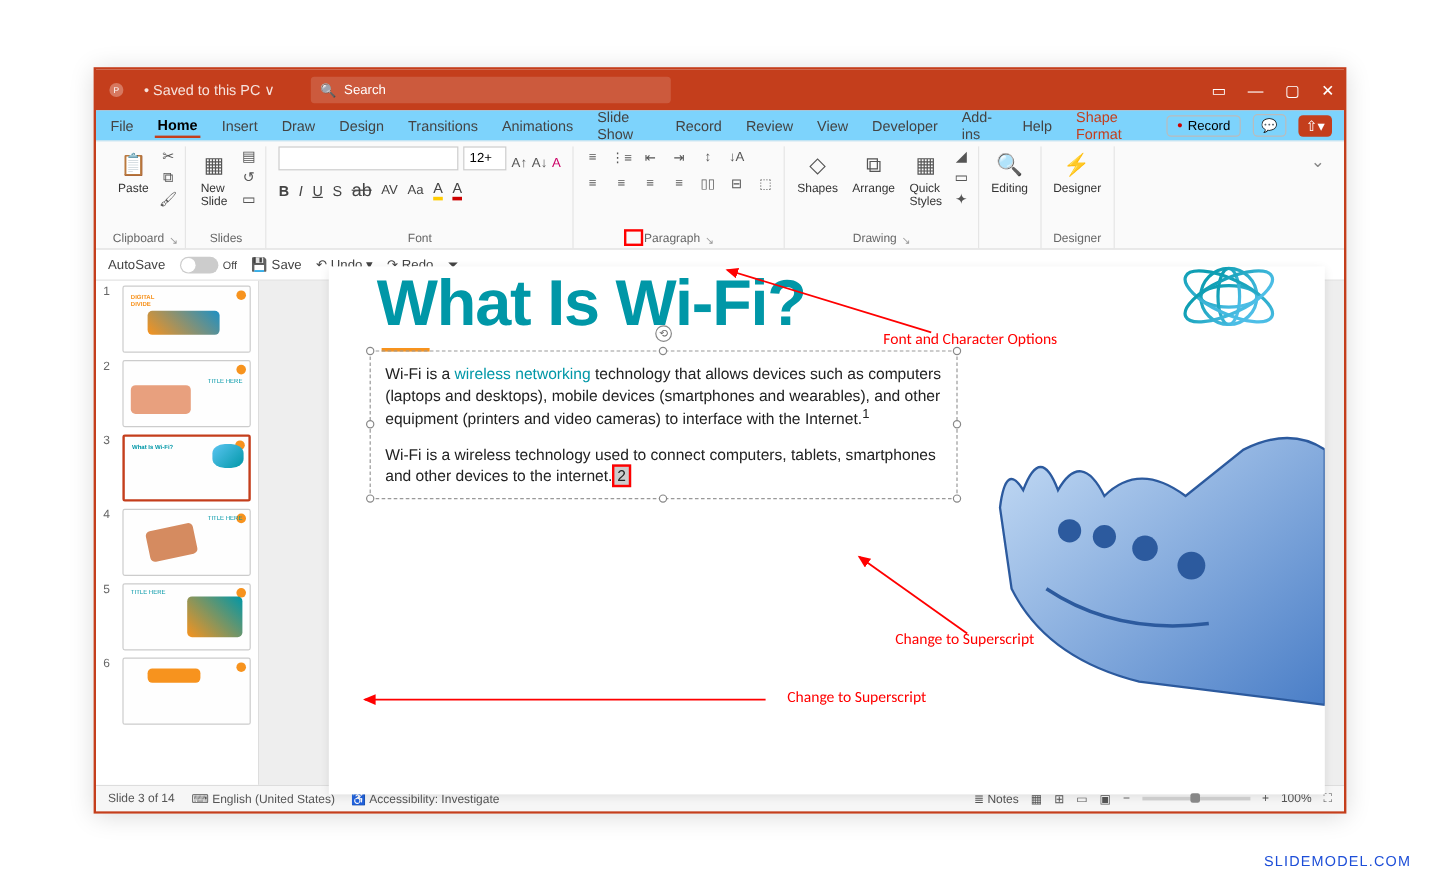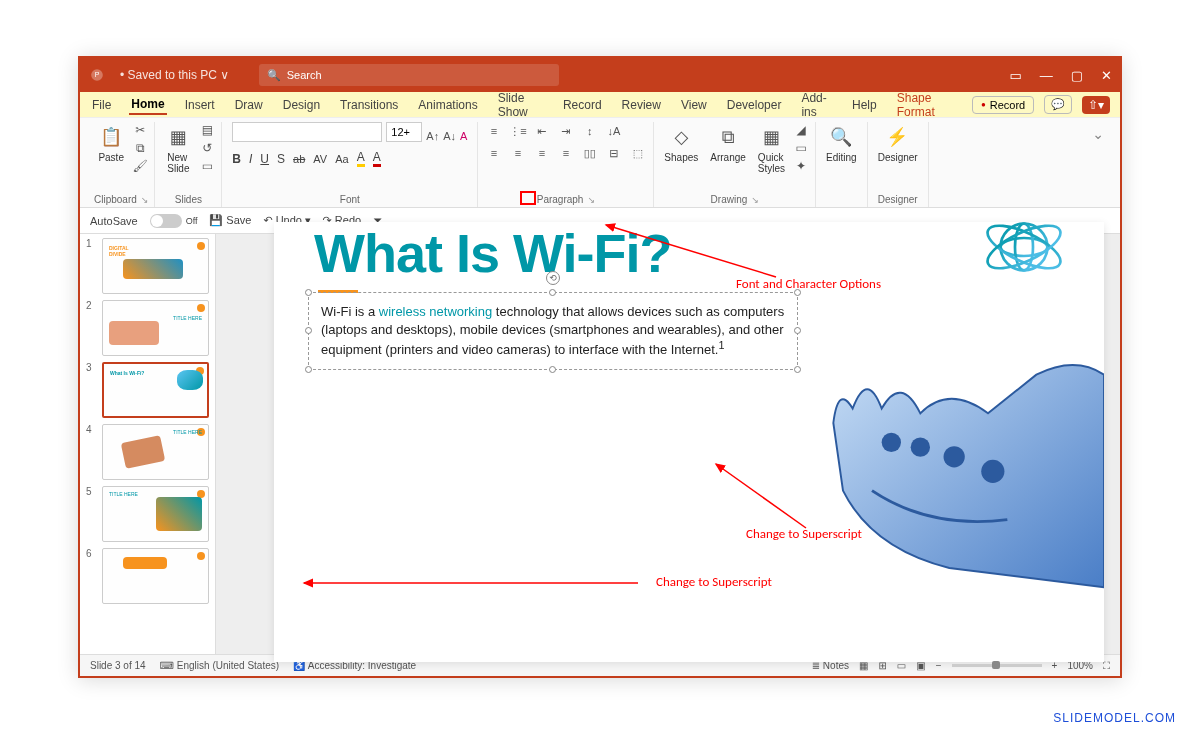--- a/index.html
+++ b/index.html
@@ -9,21 +9,21 @@
 
 .titlebar { height: 34px; background: #C43E1C; display: flex; align-items: center; color: #fff; font-size: 12px; padding: 0 8px; }
 .titlebar .ppicon { width: 18px; height: 18px; border-radius: 50%; display: flex; align-items: center; justify-content: center; margin-right: 8px; }
 .titlebar .ppicon svg { width: 14px; height: 14px; }
 .titlebar .docname { opacity: .95; }
 .titlebar .saved { opacity: .85; margin-left: 6px; }
 .titlebar .search { margin-left: 30px; width: 300px; height: 22px; background: rgba(255,255,255,.15); border-radius: 3px; display: flex; align-items: center; padding: 0 8px; font-size: 11px; }
 .titlebar .wctrl { margin-left: auto; display: flex; gap: 18px; font-size: 13px; }
 
 
-.menurow { height: 26px; background: #fef9c3; display: flex; align-items: center; padding: 0 10px; font-size: 12px; gap: 16px; border-bottom: 1px solid #eee; }
+.menurow { height: 26px; background: #7dd3fc; display: flex; align-items: center; padding: 0 10px; font-size: 12px; gap: 16px; border-bottom: 1px solid #eee; }
 .menurow .tab { color: #444; cursor: pointer; padding: 2px 2px; }
 .menurow .tab.active { font-weight: 600; border-bottom: 2px solid #C43E1C; color: #000; }
 .menurow .tab.shape { color: #C43E1C; }
 .menurow .right { margin-left: auto; display: flex; align-items: center; gap: 10px; }
 .recbtn { border: 1px solid #bbb; border-radius: 4px; padding: 2px 8px; font-size: 11px; display: flex; align-items: center; gap: 4px; }
 .recbtn::before { content: "●"; color: #c00; font-size: 8px; }
 .sharebtn { background: #C43E1C; color: #fff; border-radius: 4px; padding: 2px 6px; font-size: 12px; }
 
 
 .ribbon { height: 90px; background: #fafafa; border-bottom: 1px solid #ddd; display: flex; padding: 4px 8px 0; position: relative; }
@@ -177,21 +177,21 @@
           <input class="fontsize" value="12+" style="">
           <span>A↑</span>
           <span>A↓</span>
           <span style="color:#c06">A</span>
         </div>
         <div class="fontrow2">
           <span style="font-weight:bold">B</span>
           <span style="font-style:italic">I</span>
           <span style="text-decoration:underline">U</span>
           <span>S</span>
-          <span style="text-decoration:line-through;font-size:11px">ab</span>
+          <span style="text-decoration:line-through;font-size:15px">ab</span>
           <span style="font-size:11px">AV</span>
           <span style="font-size:11px">Aa</span>
           <span style="border-bottom:3px solid #fc0">A</span>
           <span style="border-bottom:3px solid #c00">A</span>
         </div>
       </div>
       <div class="glabel">
           <span>Font</span>
         </div>
     </div>
@@ -373,20 +373,23 @@
           <div class="handle" style="left:-4px;top:-4px"></div>
           <div class="handle" style="right:-4px;top:-4px"></div>
           <div class="handle" style="left:-4px;bottom:-4px"></div>
           <div class="handle" style="right:-4px;bottom:-4px"></div>
           <div class="handle" style="left:50%;top:-4px;margin-left:-4px"></div>
           <div class="handle" style="left:50%;bottom:-4px;margin-left:-4px"></div>
           <div class="handle" style="left:-4px;top:50%;margin-top:-4px"></div>
           <div class="handle" style="right:-4px;top:50%;margin-top:-4px"></div>
           <p>
             <span>Wi-Fi is a </span><a>wireless networking</a><span> technology that allows devices such as computers (laptops and desktops), mobile devices (smartphones and wearables), and other equipment (printers and video cameras) to interface with the Internet.</span><sup>1</sup>
+          </p>
+          <p style="margin-top:12px">
+            <span>Wi-Fi is a wireless technology used to connect computers, tablets, smartphones and other devices to the internet.</span><span class="redmark" style="padding:0 2px;background:#ccc">2</span>
           </p>
         </div>
 
       </div>
 
       <svg class="arrow" style="left:380px;top:-15px;width:200px;height:70px">
         <defs>
             <marker id="ah1" markerWidth="8" markerHeight="8" refX="6" refY="3" orient="auto">
               <path d="M0,0 L7,3 L0,6 Z" fill="red"></path>
             </marker>

